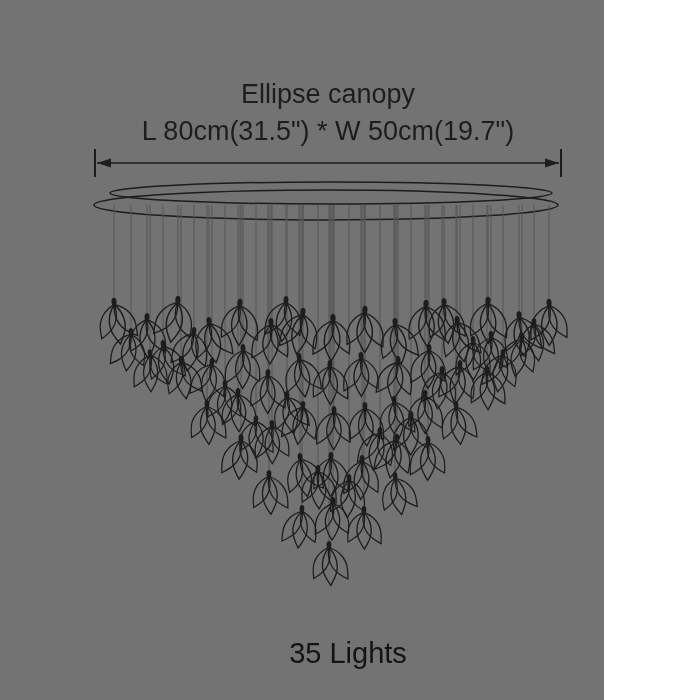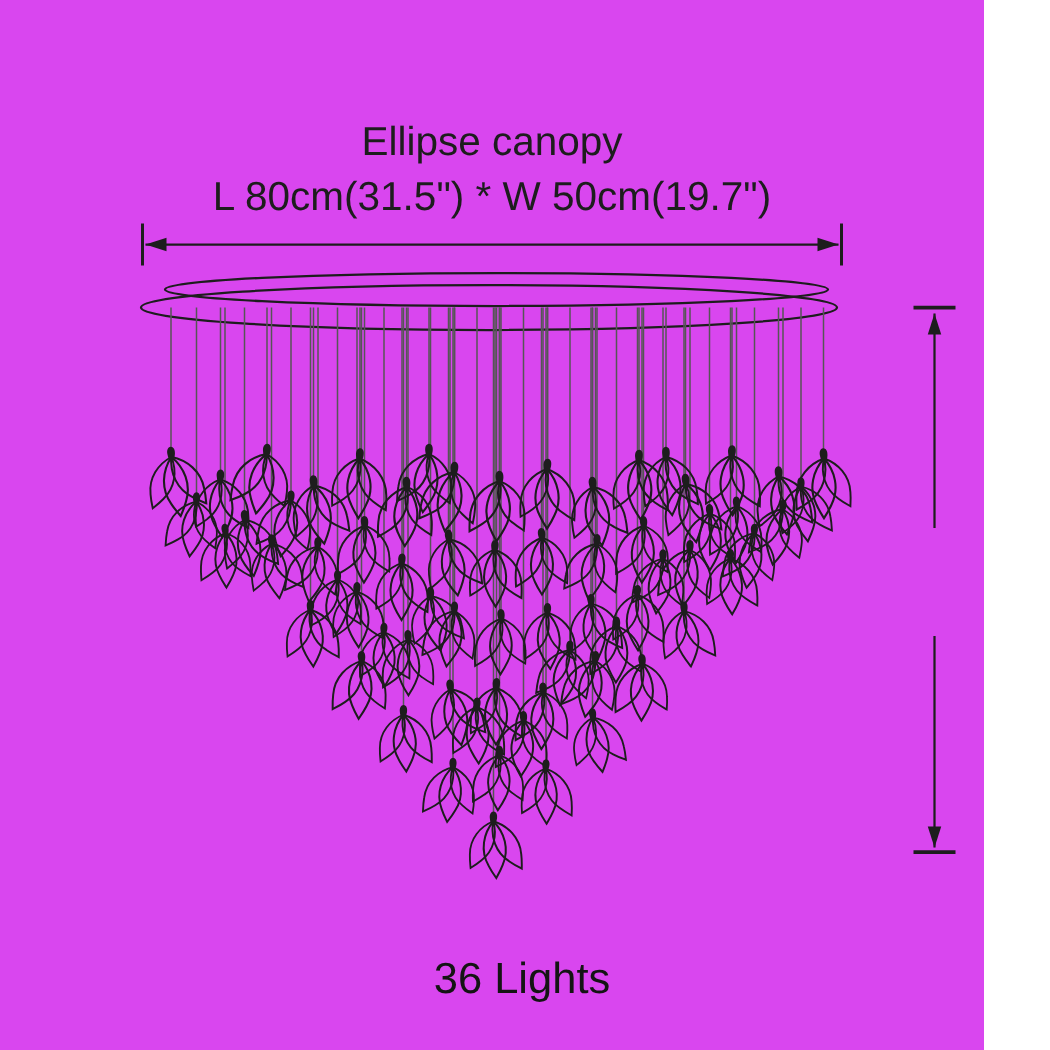--- a/index.html
+++ b/index.html
@@ -1,19 +1,19 @@
 <!DOCTYPE html>
 <html><head>
 <meta charset="utf-8">
 <style>
   html,body{margin:0;padding:0;background:#ffffff;}
   .stage{
     position:relative;
-    width:656px;height:700px;
-    background:#d946ef;
+    width:604px;height:700px;
+    background:#737373;
     font-family:"Liberation Sans", sans-serif;
     overflow:hidden;
   }
   .title-block{
     position:absolute;top:76px;left:0;width:656px;
     text-align:center;color:#1d1d1d;
     font-size:27px;line-height:37px;font-weight:400;
   }
   .scene{position:absolute;top:0;left:0;width:700px;height:700px;}
   .height-label{
@@ -198,15 +198,15 @@
         <line x1="609" y1="205" x2="637" y2="205" stroke-width="2.5"></line>
         <line x1="609" y1="568" x2="637" y2="568" stroke-width="2.5"></line>
         <line x1="623" y1="209" x2="623" y2="352"></line>
         <line x1="623" y1="424" x2="623" y2="565"></line>
         <polygon points="623,209 618.5,223 627.5,223" stroke="none"></polygon>
         <polygon points="623,565 618.5,551 627.5,551" stroke="none"></polygon>
       </g>
     </svg>
 
 
-  <div class="lights-label">36 Lights</div>
+  <div class="lights-label">35 Lights</div>
 
 </div>
 
 </body></html>

